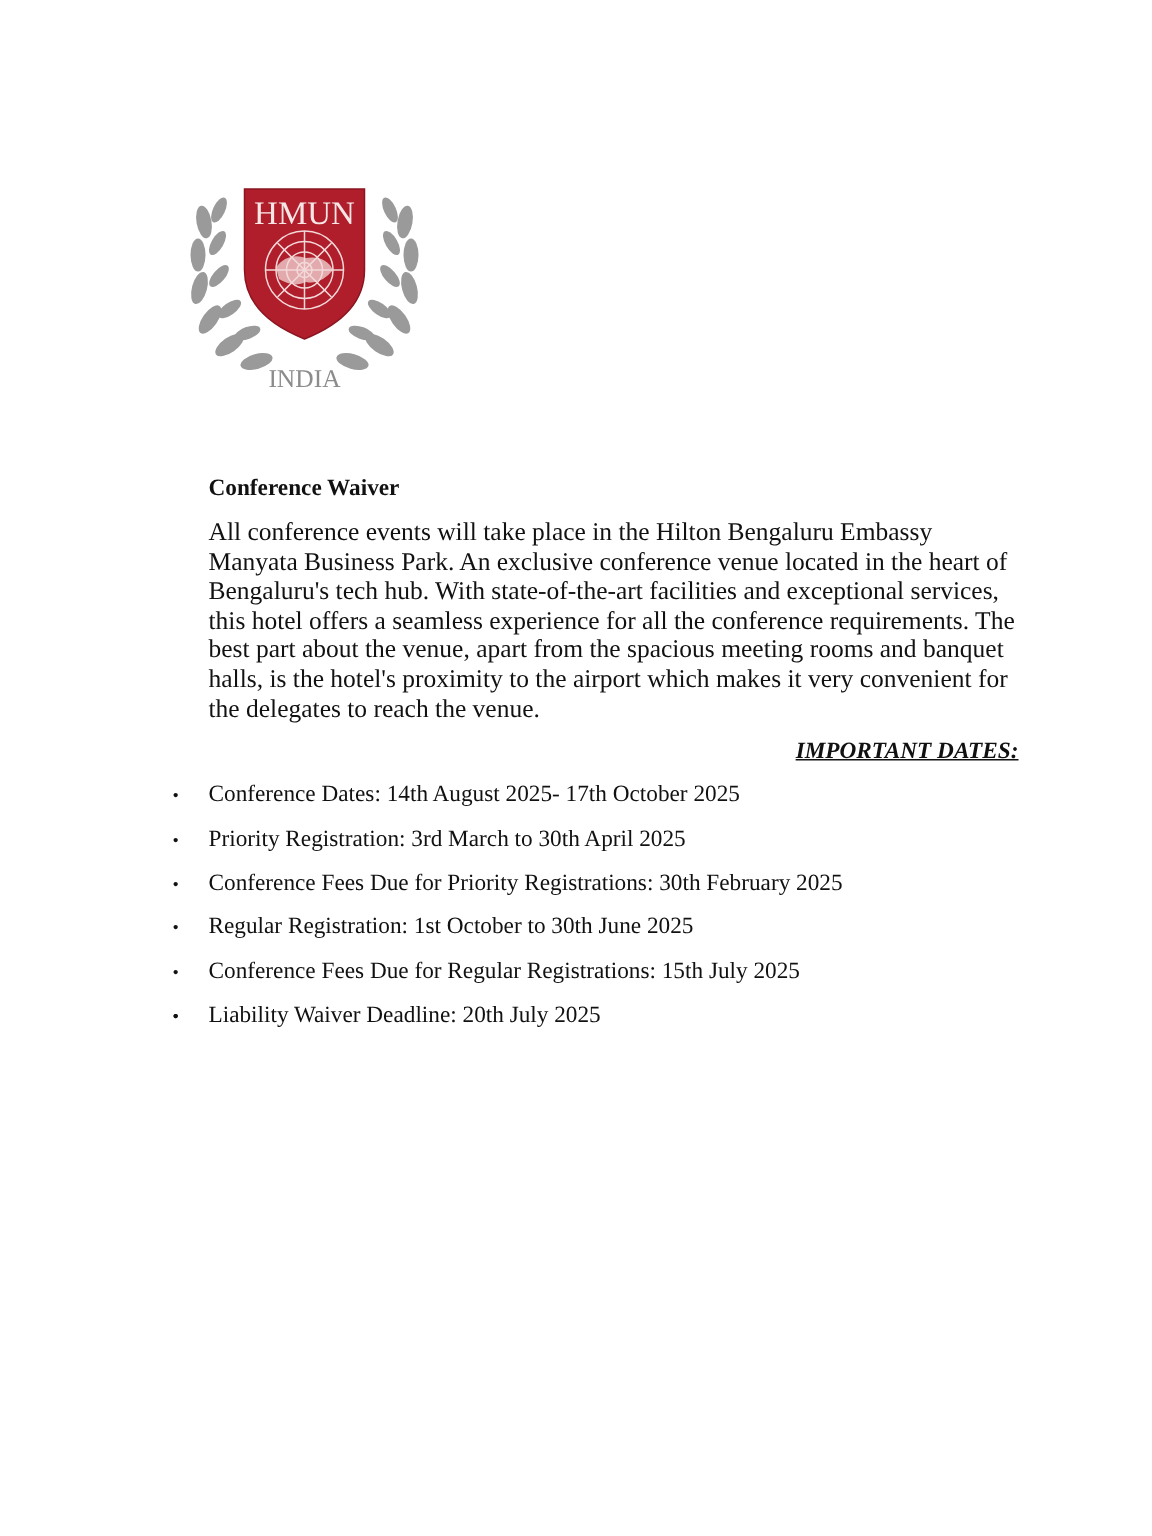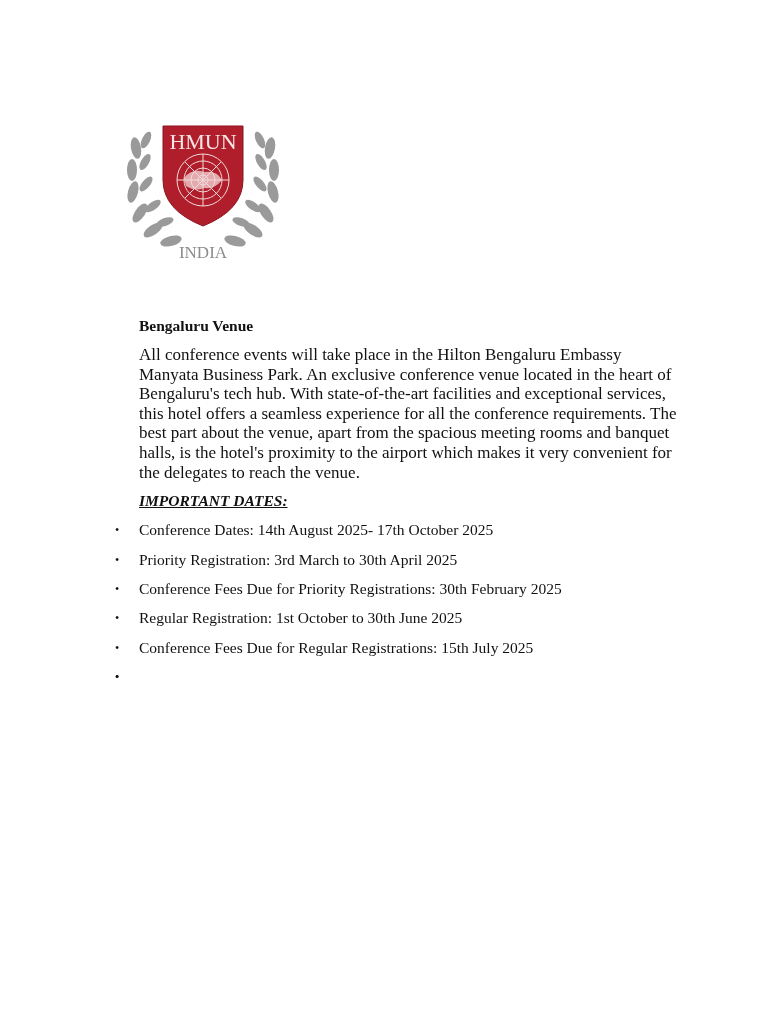--- a/index.html
+++ b/index.html
@@ -3,21 +3,21 @@
 <meta charset="utf-8">
 <style>
   html, body { margin:0; padding:0; background:#ffffff; }
   body { width:768px; height:1024px; position:relative; overflow:hidden;
          font-family:"Liberation Serif", serif; color:#111; }
   .logo { position:absolute; left:122px; top:118px; width:162px; height:148px; }
   .content { position:absolute; left:139px; top:316px; width:540px; }
   .heading { font-weight:bold; font-size:15.5px; line-height:20px; margin:0 0 9px 0; }
   .para { font-size:17px; line-height:19.6px; margin:0 0 9px 0; }
   .dates-title { font-weight:bold; font-style:italic; text-decoration:underline;
-                 font-size:15.5px; line-height:20px; margin:0 0 9px 0; }
+                 font-size:15.5px; line-height:20px; margin:0 0 9px 0;text-align:right; }
   ul.dates { list-style:none; margin:0; padding:0; }
   ul.dates li { position:relative; font-size:15.5px; line-height:20px; margin:0 0 9.4px 0; }
   ul.dates li .bullet { position:absolute; left:-24px; top:0; font-size:12px; }
 </style>
 </head>
 <body>
 
 <div class="logo">
   <svg width="162" height="148" viewBox="0 0 162 148">
 
@@ -61,25 +61,25 @@
       <line x1="63" y1="44" x2="99" y2="80"></line>
       <line x1="99" y1="44" x2="63" y2="80"></line>
     </g>
     <path d="M62 60 Q70 50 82 54 Q95 52 100 62 Q92 72 82 70 Q74 74 64 68 Z" fill="#f3d9d9" opacity="0.75"></path>
     <text x="81" y="31" text-anchor="middle" font-family="Liberation Serif, serif" font-size="22" fill="#f6e6e6">HMUN</text>
     <text x="81" y="140" text-anchor="middle" font-family="Liberation Serif, serif" font-size="17" fill="#8c8c8c">INDIA</text>
   </svg>
 </div>
 
 <div class="content">
-  <p class="heading">Bengaluru Venue</p>
+  <p class="heading">Conference Waiver</p>
   <p class="para">All conference events will take place in the Hilton Bengaluru Embassy Manyata Business Park. An exclusive conference venue located in the heart of Bengaluru's tech hub. With state-of-the-art facilities and exceptional services, this hotel offers a seamless experience for all the conference requirements. The best part about the venue, apart from the spacious meeting rooms and banquet halls, is the hotel's proximity to the airport which makes it very convenient for the delegates to reach the venue.</p>
   <p class="dates-title">IMPORTANT DATES:</p>
   <ul class="dates">
     <li><span class="bullet">•</span><span>Conference Dates: 14th August 2025- 17th October 2025</span></li>
     <li><span class="bullet">•</span><span>Priority Registration: 3rd March to 30th April 2025</span></li>
     <li><span class="bullet">•</span><span>Conference Fees Due for Priority Registrations: 30th February 2025</span></li>
     <li><span class="bullet">•</span><span>Regular Registration: 1st October to 30th June 2025</span></li>
     <li><span class="bullet">•</span><span>Conference Fees Due for Regular Registrations: 15th July 2025</span></li>
     <li><span class="bullet">•</span></li>
-    <li><span class="bullet">•</span></li>
+    <li><span class="bullet">•</span><span>Liability Waiver Deadline: 20th July 2025</span></li>
   </ul>
 </div>
 
 </body></html>

